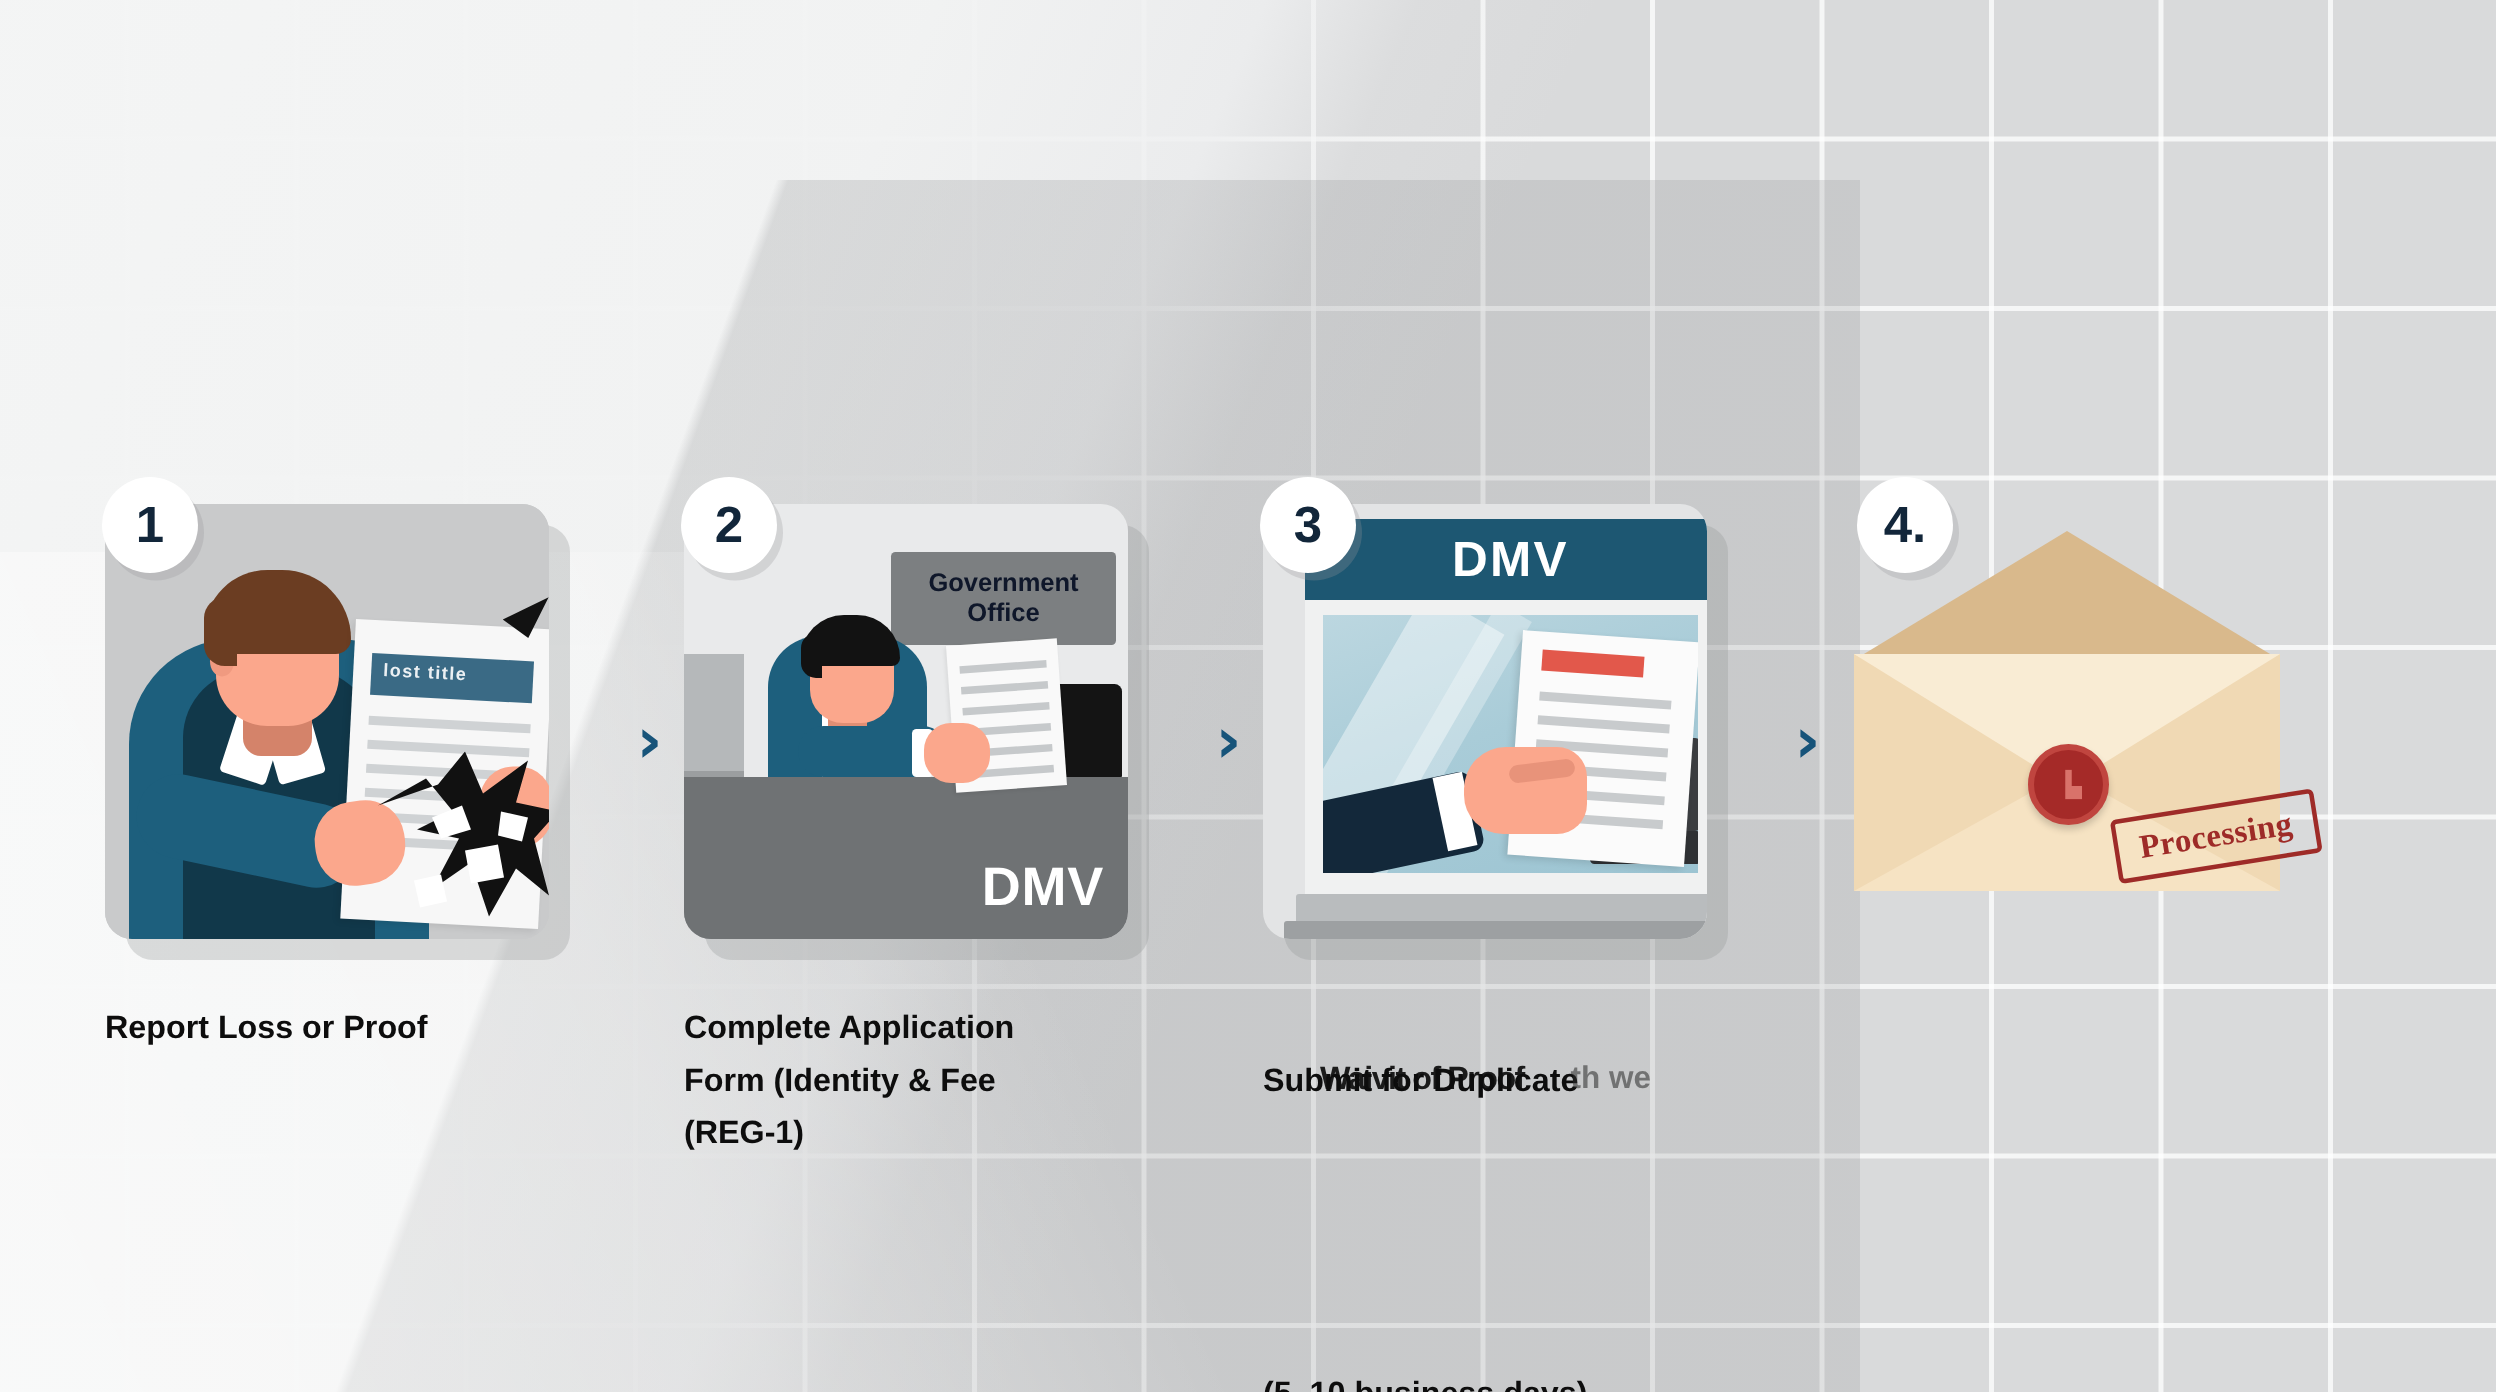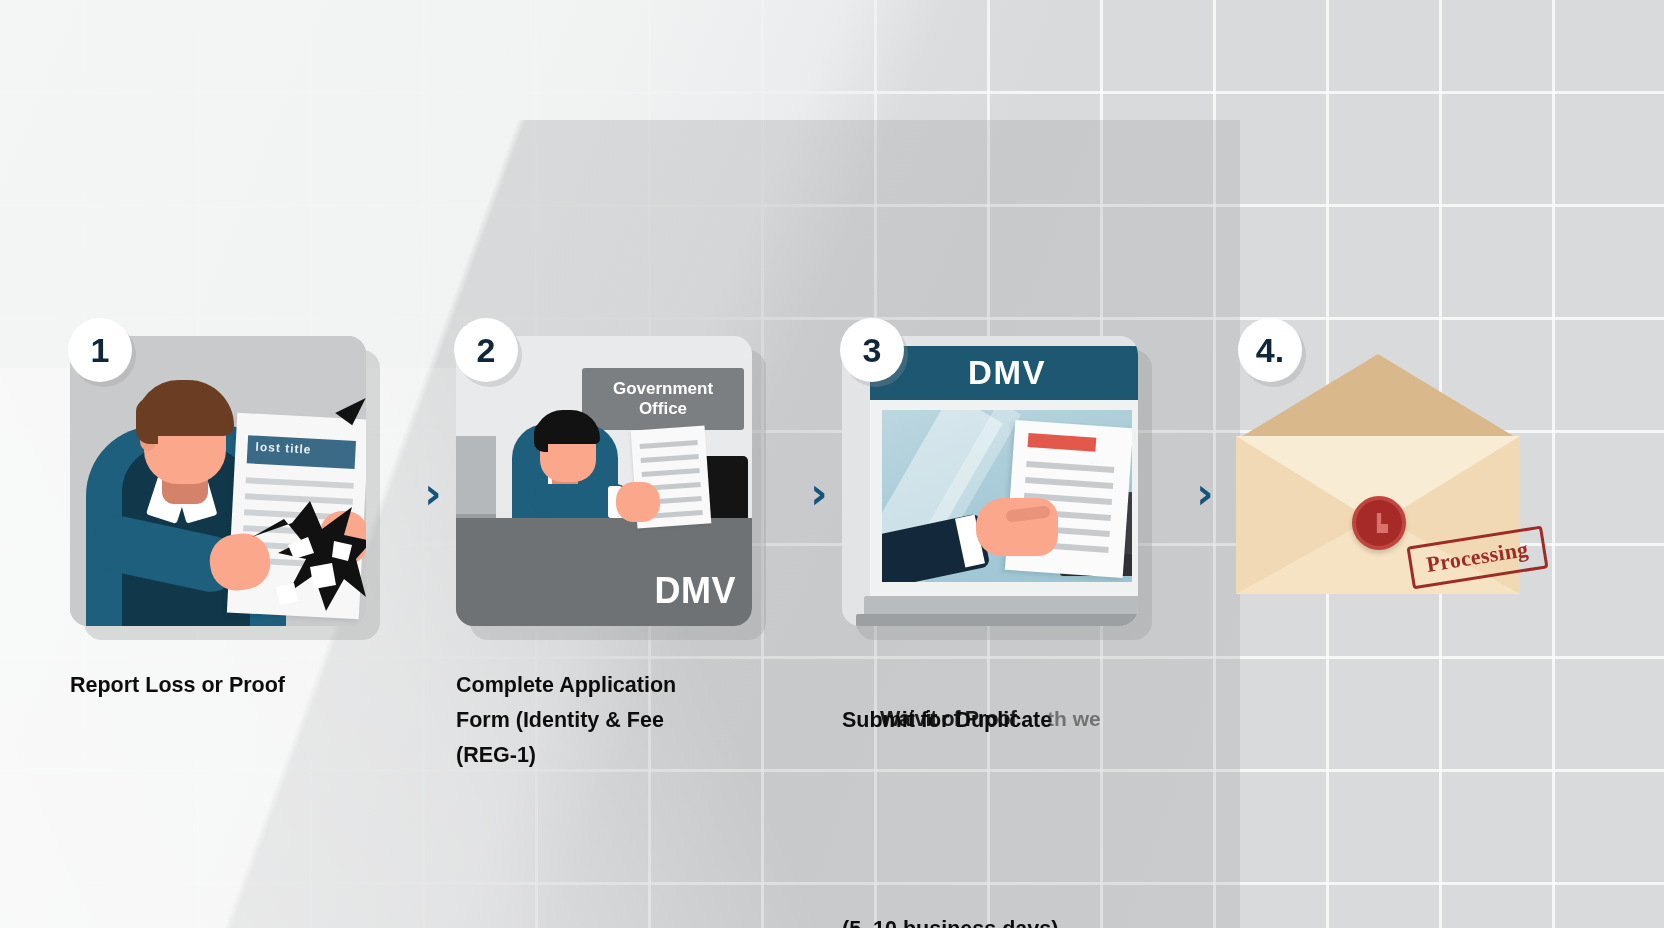--- a/index.html
+++ b/index.html
@@ -217,24 +217,24 @@
     position:absolute; left:272px; top:56px; width:0; height:0;
     border-left:16px solid transparent;
     border-right:5px solid transparent;
     border-bottom:30px solid #121212;
     transform:rotate(36deg); z-index:5;
   }
 
   
   .a2-wall { position:absolute; inset:0; background:#e9eaeb; }
   .a2-sign {
-    position:absolute; right:8px; top:32px; width:162px; height:62px;
+    position:absolute; right:8px; top:32px; width:150px; height:62px;
     background:#7c7f81; border-radius:3px;
     display:flex; align-items:center; justify-content:center;
-    color:#ffffff; font-size:17px; font-weight:700; line-height:1.2;
+    color:#0f172a; font-size:17px; font-weight:700; line-height:1.2;
     text-align:center;
   }
   .a2-counter {
     position:absolute; left:0; bottom:0; width:100%; height:108px;
     background:#6f7274;
   }
   .a2-counter-top {
     position:absolute; left:0; bottom:86px; width:100%; height:22px;
     background:#a9acae;
   }

